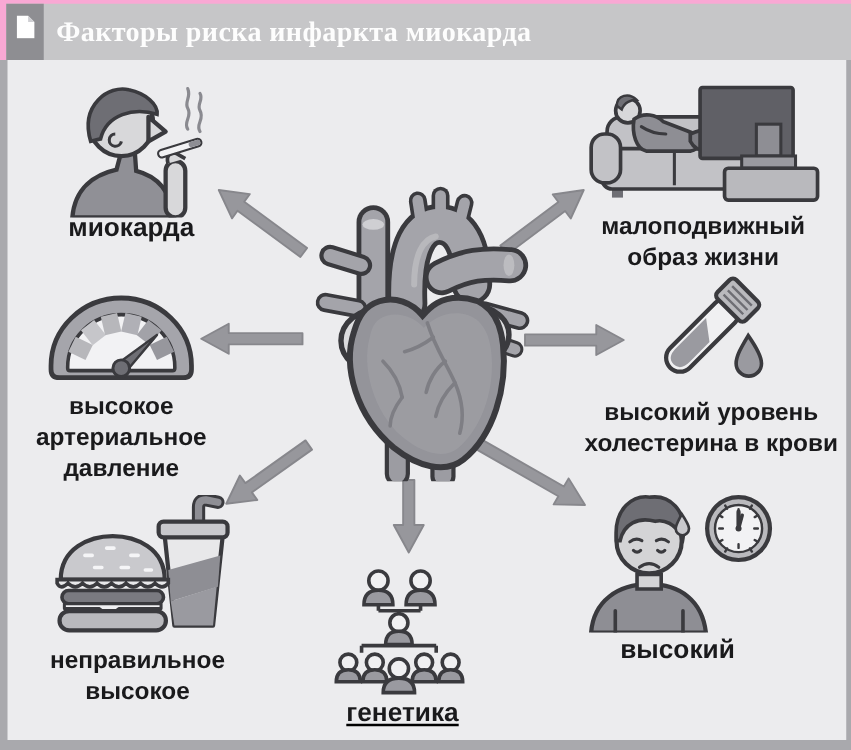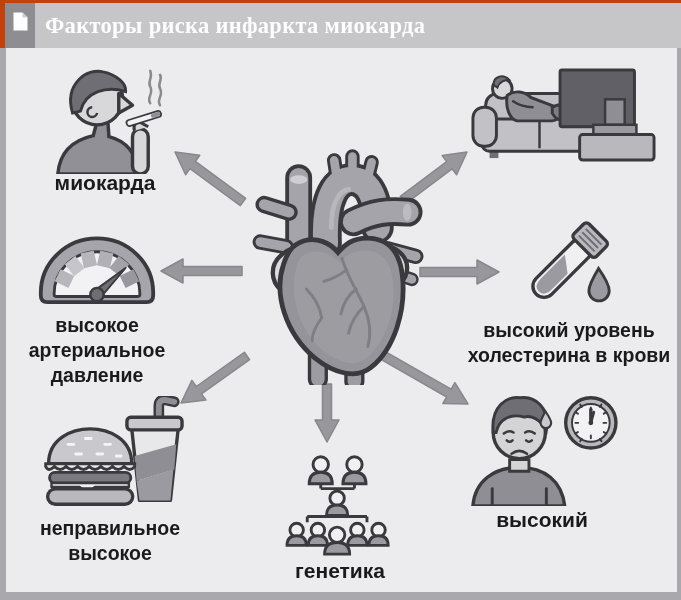--- a/index.html
+++ b/index.html
@@ -1,16 +1,16 @@
 <!DOCTYPE html>
 <html><head>
 <meta charset="utf-8">
 <style>
   html,body{margin:0;padding:0;background:#333;}
-  .page{position:relative;width:681px;height:600px;background:#c2410c;overflow:hidden;
+  .page{position:relative;width:681px;height:600px;background:#f9a8d4;overflow:hidden;
         font-family:"Liberation Sans",sans-serif;}
   
   .titlebar{position:absolute;left:5px;right:0;top:3px;height:45px;background:#c6c6c8;
             display:flex;align-items:center;}
   .doc-badge{width:30px;height:45px;background:#8e8e92;display:flex;justify-content:center;
              align-items:flex-start;padding-top:9px;box-sizing:border-box;flex:0 0 auto;}
   .page-title{margin-left:10px;color:#fdfdfd;font-family:"Liberation Serif",serif;
               font-weight:700;font-size:22.5px;letter-spacing:.3px;white-space:nowrap;}
   
   .canvas-wrap{position:absolute;left:0;right:0;top:48px;bottom:0;background:#a9a9ad;}
@@ -24,21 +24,21 @@
   #f-smoking{left:30px;top:62px;width:150px;}
   #f-smoking .label{font-size:21px;margin-top:-4px;}
   #f-sedentary{left:455px;top:64px;width:215px;}
   #f-sedentary .label{margin-top:3px;}
   #f-pressure{left:8px;top:226px;width:178px;}
   #f-pressure .label{margin-top:7px;}
   #f-cholesterol{left:438px;top:220px;width:238px;}
   #f-cholesterol .label{margin-top:1px;margin-left:24px;}
   #f-diet{left:15px;top:396px;width:190px;}
   #f-diet .label{margin-top:3px;}
-  #f-genetics{left:260px;top:452px;width:160px;}
+  #f-genetics{left:242px;top:452px;width:160px;text-decoration:underline;}
   #f-genetics .label{font-size:21px;margin-top:2px;}
   #f-stress{left:462px;top:390px;width:160px;}
   #f-stress .label{font-size:21px;margin-top:1px;}
   svg{display:block;}
 </style>
 </head>
 <body>
 
 <div class="page">
 
@@ -179,20 +179,22 @@
         <path d="M84,44 C98,38 110,40 118,48 L124,54 118,62 98,58 C90,58 86,54 84,50 Z" fill="#7e7e84" stroke="#3a3a3e" stroke-width="3"></path>
         <path d="M44,38 C50,42 58,44 64,44" fill="none" stroke="#3a3a3e" stroke-width="2.5" stroke-linecap="round"></path>
       </g>
       <g>
         <rect x="92" y="6" width="76" height="58" rx="2" fill="#606066" stroke="#3a3a3e" stroke-width="3"></rect>
         <rect x="138" y="36" width="20" height="26" fill="#8e8e94" stroke="#3a3a3e" stroke-width="2.5"></rect>
         <rect x="126" y="62" width="44" height="10" fill="#9a9aa0" stroke="#3a3a3e" stroke-width="2.5"></rect>
         <rect x="112" y="72" width="76" height="26" rx="3" fill="#b9b9bd" stroke="#3a3a3e" stroke-width="3"></rect>
       </g>
     </svg>
+    <figcaption class="label">малоподвижный
+образ жизни</figcaption>
   </figure>
 
   <figure class="factor" id="f-pressure">
     <svg width="124" height="80" viewBox="0 0 130 84">
       <path d="M6,70 A59,57 0 0 1 124,70 L124,73 Q124,80 117,80 L13,80 Q6,80 6,73 Z" fill="#a5a5ab" stroke="#3a3a3e" stroke-width="4"></path>
       <path d="M20,71 A45,44 0 0 1 110,71 L110,72 Q110,74 108,74 L22,74 Q20,74 20,72 Z" fill="#f2f2f4" stroke="#3a3a3e" stroke-width="3"></path>
       <g>
         <rect x="58" y="26" width="14" height="16" fill="#b7b7bb" transform="rotate(-64 65 72)"></rect>
         <rect x="58" y="26" width="14" height="16" fill="#c6c6ca" transform="rotate(-38 65 72)"></rect>
         <rect x="58" y="26" width="14" height="16" fill="#b7b7bb" transform="rotate(-13 65 72)"></rect>

